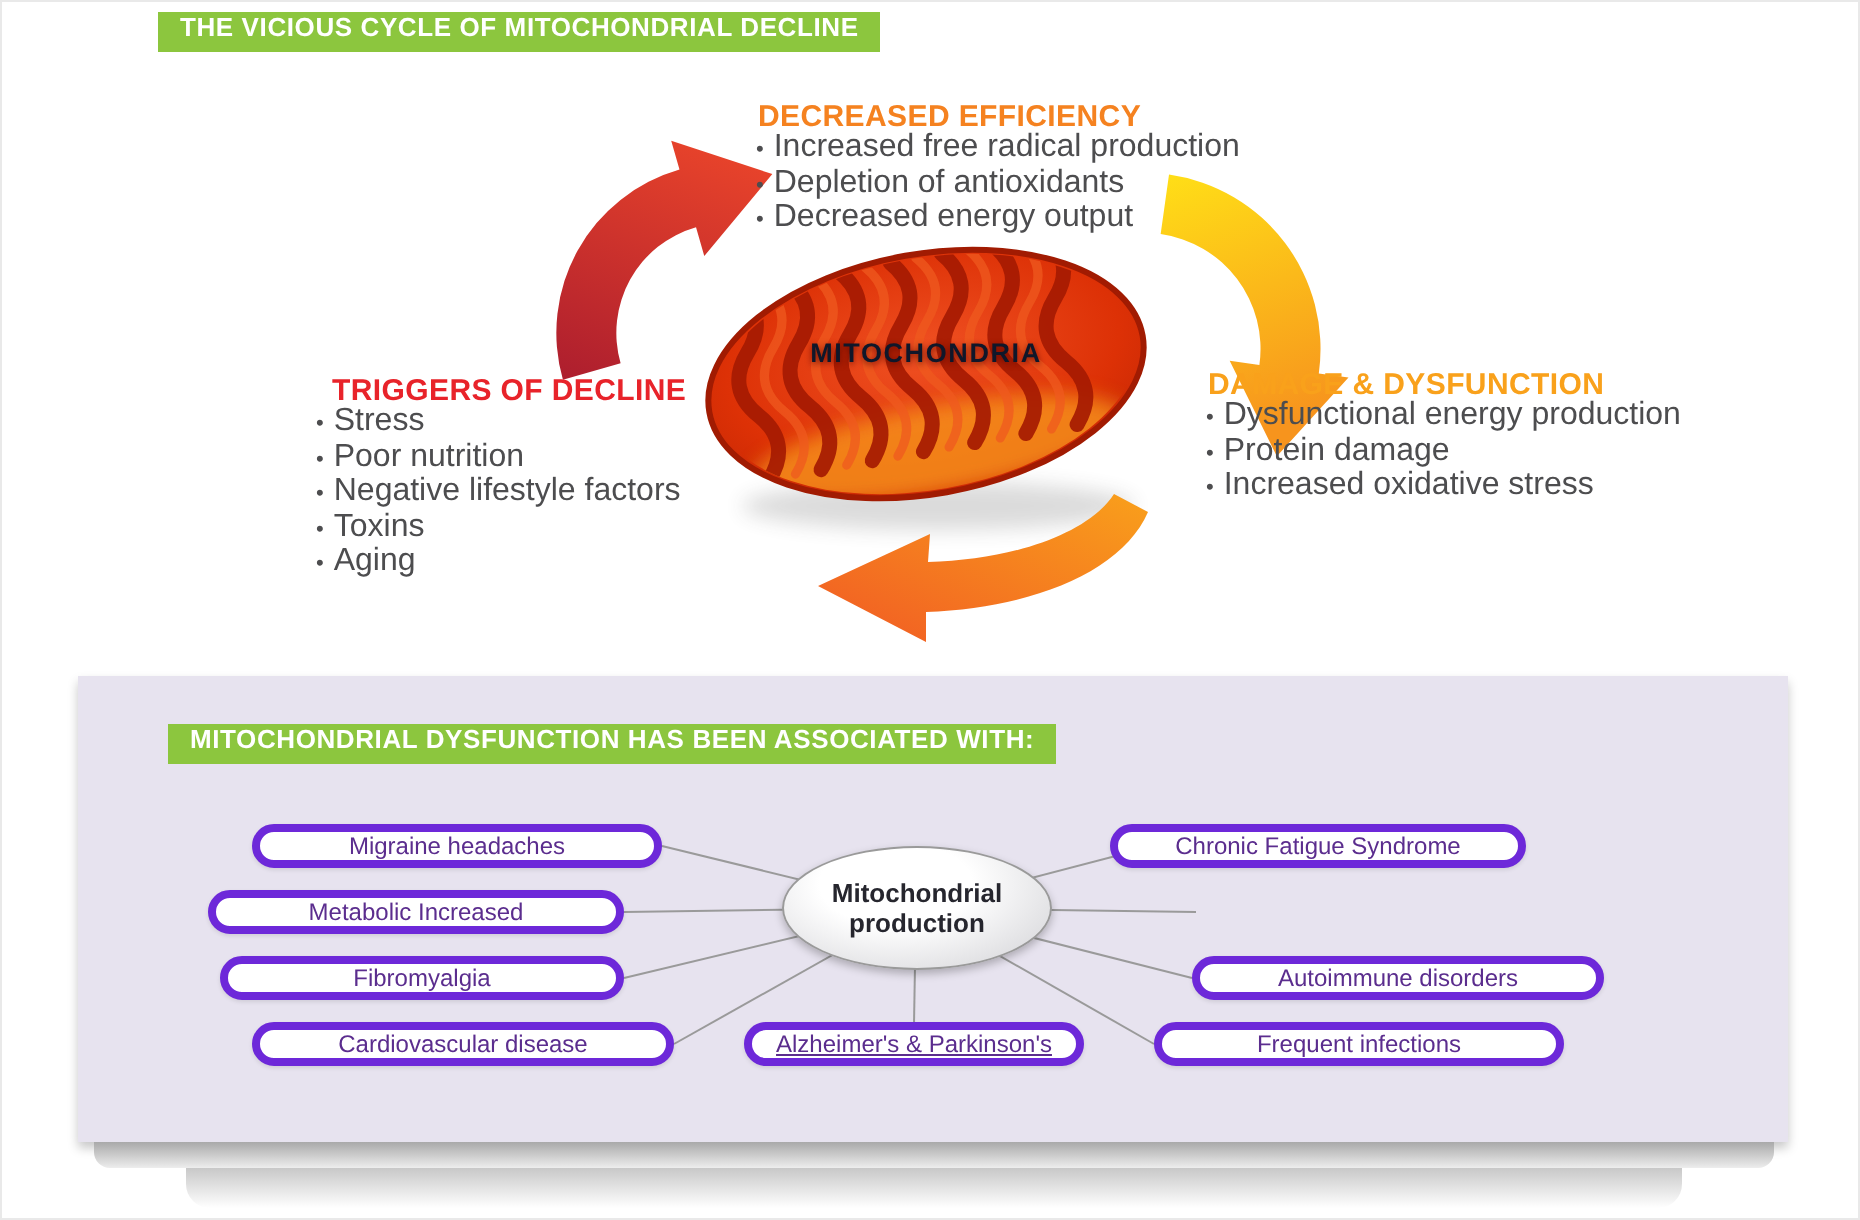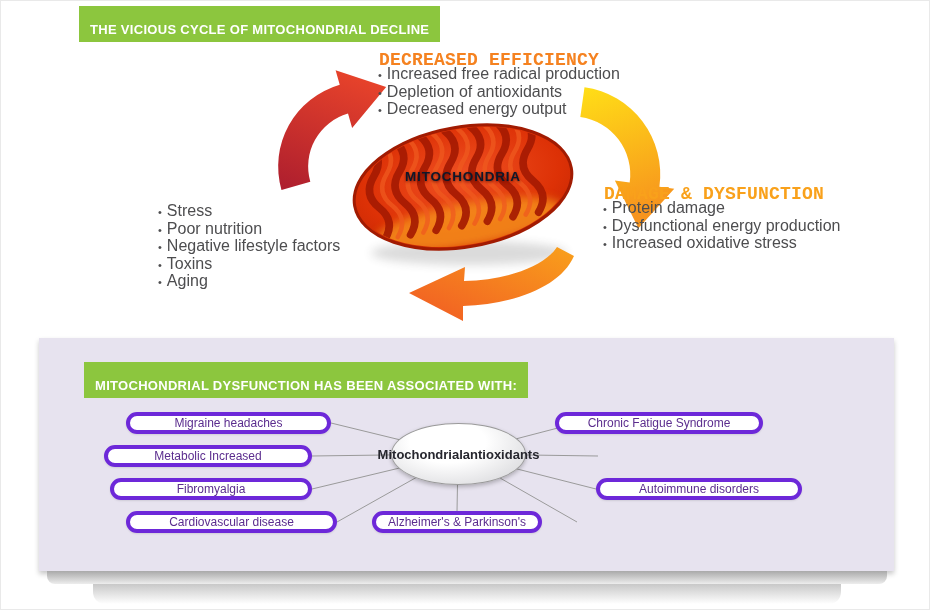--- a/index.html
+++ b/index.html
@@ -1,46 +1,46 @@
 <!DOCTYPE html>
 <html><head>
 <meta charset="utf-8">
 <style>
   * { margin:0; padding:0; box-sizing:border-box; }
   html,body { background:#fff; font-family:"Liberation Sans", sans-serif; }
   .page { position:relative; width:930px; height:610px; background:#fff; overflow:hidden; border:1px solid #e9e9e9; }
 
   .banner { position:absolute; background:#8CC63E; color:#fff; font-weight:bold;
-            font-size:13px; letter-spacing:.3px; padding:16px 11px 5px; text-transform:uppercase; white-space:nowrap; }
+            font-size:13px; letter-spacing:.3px; padding:0 11px 5px; text-transform:uppercase; white-space:nowrap; }
   .title-banner { left:78px; top:5px; }
 
   .cycle-svg { position:absolute; left:0; top:0; pointer-events:none; }
 
-  .cycle-heading { position:absolute; font-weight:bold; font-size:18px; letter-spacing:.2px; white-space:nowrap;font-family:Liberation Mono, monospace; }
+  .cycle-heading { position:absolute; font-weight:bold; font-size:15px; letter-spacing:.2px; white-space:nowrap; }
   .cycle-list { position:absolute; list-style:none; font-size:16px; color:#4D4D4F; }
   .cycle-list li { line-height:16.5px; white-space:nowrap; }
   .cycle-list li::before { content:"•"; margin-right:5px; color:#4D4D4F; font-size:11px; }
 
   .mito-label { position:absolute; left:382px; top:168px; width:160px; text-align:center;
                 color:#0f172a; font-weight:bold; font-size:13.5px; letter-spacing:.8px;
                 text-shadow:0 1px 3px rgba(100,10,0,.9); }
 
   .panel { position:absolute; left:38px; top:337px; width:855px; height:233px;
            background:#E7E3EF; box-shadow:0 3px 5px rgba(0,0,0,.22); }
   .panel-banner { left:45px; top:24px; }
   .connectors { position:absolute; left:0; top:0; pointer-events:none; }
 
   .pill { position:absolute; height:22px; background:#fff; border:4px solid #6d28d9;
           border-radius:12px; display:flex; align-items:center; justify-content:center;
           font-size:12px; color:#5B2D8E; box-shadow:0 1px 2px rgba(0,0,0,.10); white-space:nowrap; }
 
   .center-ellipse { position:absolute; left:352px; top:85px; width:135px; height:62px; border-radius:50%;
           background:radial-gradient(ellipse at 42% 30%, #ffffff 35%, #d0d0d4 100%);
           border:1px solid #9a9a9a; box-shadow:0 2px 4px rgba(0,0,0,.25);
-          display:flex; flex-direction:row; align-items:center; justify-content:center;
+          display:flex; flex-direction:column; align-items:center; justify-content:center;
           font-weight:bold; font-size:13px; color:#26262e; line-height:15px; }
 
   .edge { position:absolute; }
   .edge1 { left:46px; top:570px; width:840px; height:13px;
            background:linear-gradient(to bottom,#a9a9a9,#ededed); border-radius:0 0 8px 8px; }
   .edge2 { left:92px; top:583px; width:748px; height:20px;
            background:linear-gradient(to bottom,#c8c8c8,#ffffff); border-radius:0 0 12px 12px; }
 </style>
 </head>
 <body>
@@ -111,25 +111,26 @@
 
   <div class="cycle-heading" style="left:378px; top:49px; color:#F58220;">DECREASED EFFICIENCY</div>
   <ul class="cycle-list" style="left:377px; top:65px;">
     <li>Increased free radical production</li>
     <li>Depletion of antioxidants</li>
     <li>Decreased energy output</li>
   </ul>
 
   <div class="cycle-heading" style="left:603px; top:183px; color:#F9A11B;">DAMAGE &amp; DYSFUNCTION</div>
   <ul class="cycle-list" style="left:602px; top:199px;">
+    <li>Dysfunctional energy production</li>
     <li>Protein damage</li>
-    <li>Dysfunctional energy production</li>
     <li>Increased oxidative stress</li>
   </ul>
 
+  <div class="cycle-heading" style="left:165px; top:186px; color:#E8232A;">TRIGGERS OF DECLINE</div>
   <ul class="cycle-list" style="left:157px; top:202px;">
     <li>Stress</li>
     <li>Poor nutrition</li>
     <li>Negative lifestyle factors</li>
     <li>Toxins</li>
     <li>Aging</li>
   </ul>
 
   <div class="mito-label">MITOCHONDRIA</div>
 
@@ -151,26 +152,27 @@
 
     <div class="banner panel-banner">MITOCHONDRIAL DYSFUNCTION HAS BEEN ASSOCIATED WITH:</div>
 
     <div class="pill" style="left:87px; top:74px; width:205px;">Migraine headaches</div>
     <div class="pill" style="left:65px; top:107px; width:208px;">Metabolic Increased</div>
     <div class="pill" style="left:71px; top:140px; width:202px;">Fibromyalgia</div>
     <div class="pill" style="left:87px; top:173px; width:211px;">Cardiovascular disease</div>
 
     <div class="pill" style="left:516px; top:74px; width:208px;">Chronic Fatigue Syndrome</div>
     <div class="pill" style="left:557px; top:140px; width:206px;">Autoimmune disorders</div>
+    <div class="pill" style="left:538px; top:173px; width:205px;">Frequent infections</div>
 
-    <div class="pill" style="left:333px; top:173px; width:170px;">Alzheimer's &amp; Parkinson's</div>
+    <div class="pill" style="left:333px; top:173px; width:170px;text-decoration:underline;">Alzheimer's &amp; Parkinson's</div>
 
     <div class="center-ellipse">
       <div>Mitochondrial</div>
-      <div>antioxidants</div>
+      <div>production</div>
     </div>
 
   </div>
 
   <div class="edge edge1"></div>
   <div class="edge edge2"></div>
 
 </div>
 
 </body></html>

